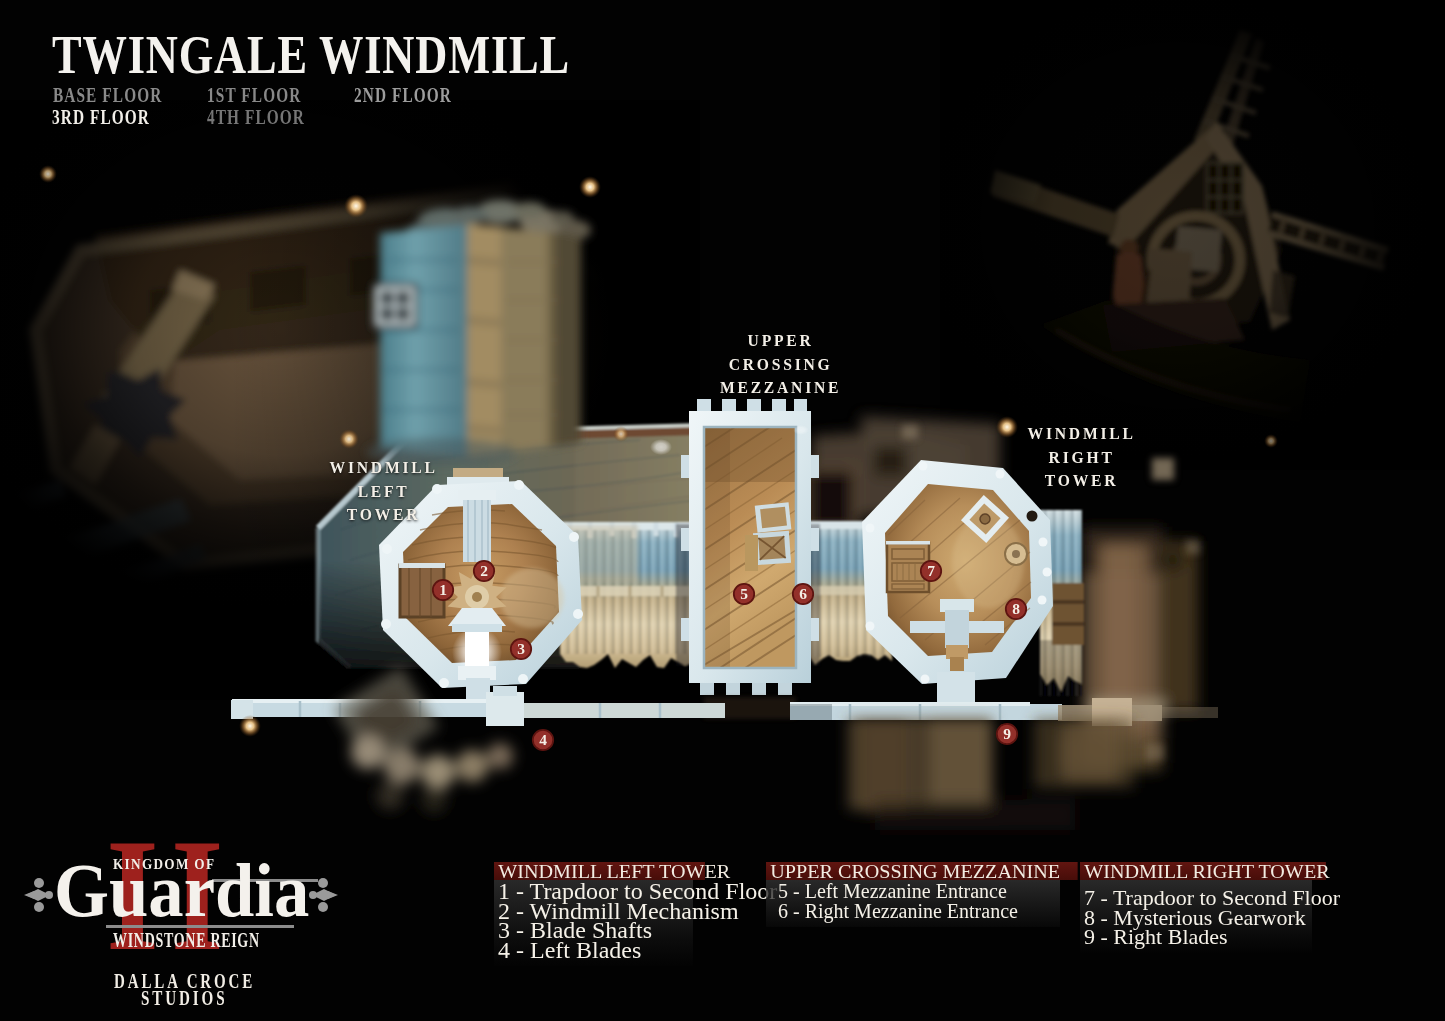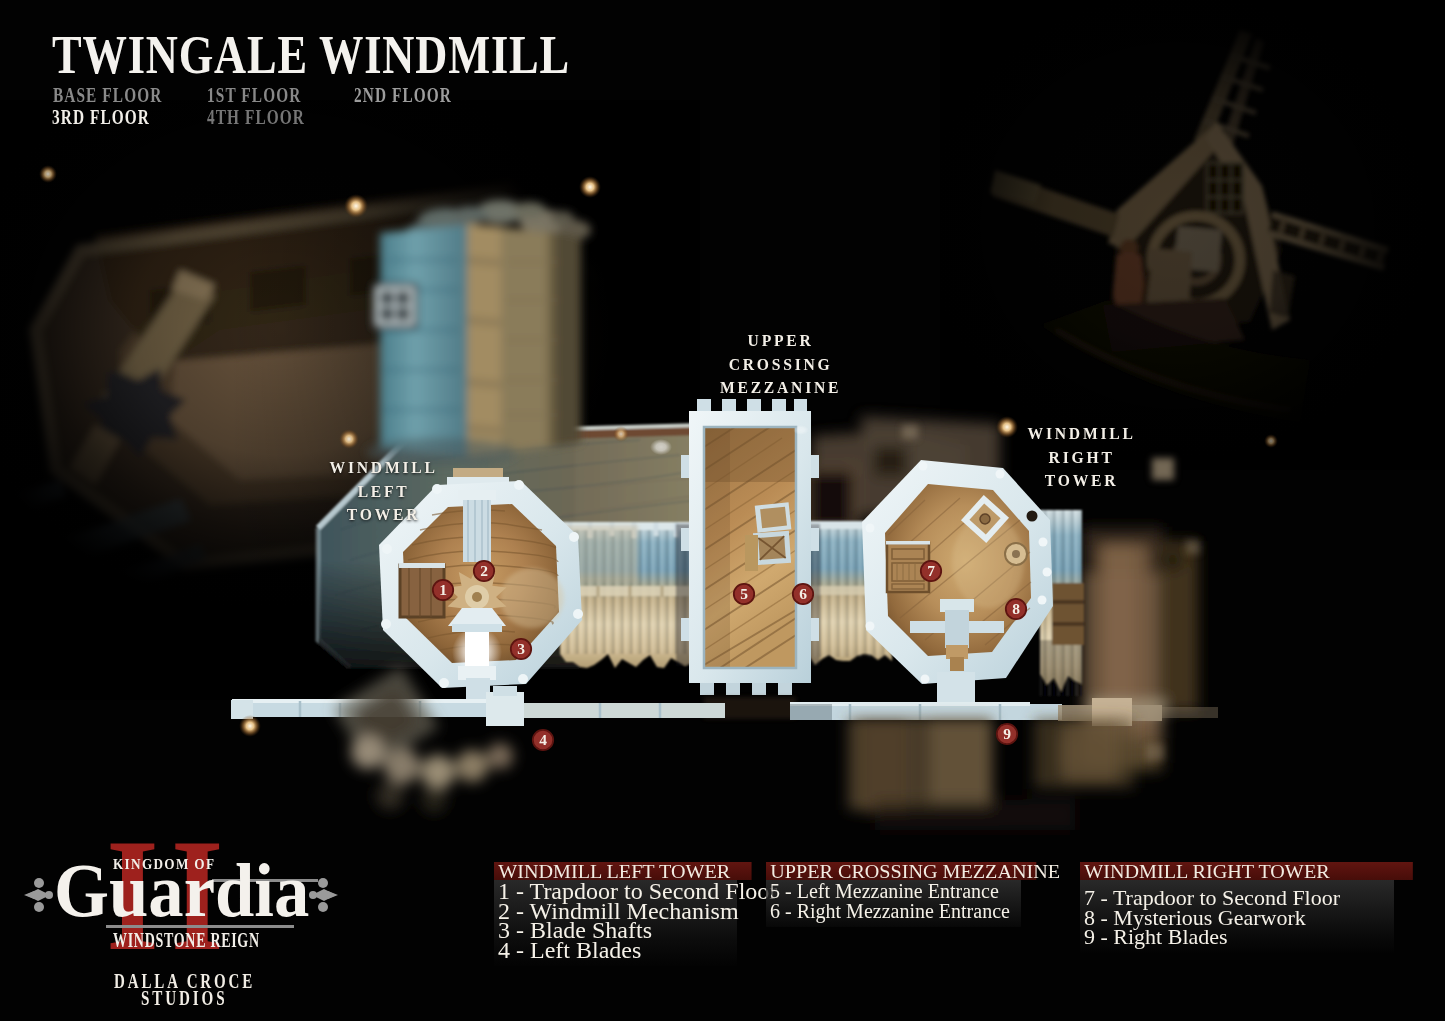--- a/index.html
+++ b/index.html
@@ -566,31 +566,31 @@
 <div class="t" style="left:52px;top:105px;font-size:21px;font-weight:bold;color:#f2efe9;letter-spacing:1.5px;transform:scaleX(0.73);">3RD FLOOR</div>
 
 <div class="t" style="left:207px;top:105px;font-size:21px;font-weight:bold;color:#767676;letter-spacing:1.5px;transform:scaleX(0.73);">4TH FLOOR</div>
 
 <div class="t" style="left:310px;top:456px;width:160px;text-align:center;font-size:17px;font-weight:bold;color:#f3efe7;letter-spacing:3px;line-height:23.5px;transform:scaleX(0.92);text-shadow:0 1px 3px rgba(0,0,0,0.85);">WINDMILL<br>LEFT<br>TOWER</div>
 
 <div class="t" style="left:707px;top:329px;width:160px;text-align:center;font-size:17px;font-weight:bold;color:#f3efe7;letter-spacing:3px;line-height:23.5px;transform:scaleX(0.92);">UPPER<br>CROSSING<br>MEZZANINE</div>
 
 <div class="t" style="left:1008px;top:422px;width:160px;text-align:center;font-size:17px;font-weight:bold;color:#f3efe7;letter-spacing:3px;line-height:23.5px;transform:scaleX(0.92);">WINDMILL<br>RIGHT<br>TOWER</div>
 
-<div class="t" style="left:494px;top:862px;width:243px;">
+<div class="t" style="left:494px;top:862px;width:199px;">
 <div style="background:linear-gradient(#611510,#470d09);color:#f2ece2;font-size:19px;line-height:17px;padding:1px 0 0 4px;transform:scaleX(1.06);transform-origin:left top;white-space:nowrap;">WINDMILL LEFT TOWER</div>
 <div style="background:linear-gradient(rgba(44,44,44,0.92),rgba(20,20,20,0.55) 70%,rgba(8,8,8,0.1));color:#f5f1e8;font-size:24px;line-height:19.6px;padding:2px 0 6px 4px;">1 - Trapdoor to Second Floor<br>2 - Windmill Mechanism<br>3 - Blade Shafts<br>4 - Left Blades</div>
 </div>
 
-<div class="t" style="left:766px;top:862px;width:255px;">
+<div class="t" style="left:766px;top:862px;width:294px;">
 <div style="background:linear-gradient(#611510,#470d09);color:#f2ece2;font-size:19px;line-height:17px;padding:1px 0 0 4px;transform:scaleX(1.06);transform-origin:left top;white-space:nowrap;">UPPER CROSSING MEZZANINE</div>
-<div style="background:linear-gradient(rgba(44,44,44,0.92),rgba(16,16,16,0.4));color:#f5f1e8;font-size:20px;line-height:19.6px;padding:2px 0 6px 4px;">5 - Left Mezzanine Entrance<br>6 - Right Mezzanine Entrance</div>
+<div style="background:linear-gradient(rgba(44,44,44,0.92),rgba(16,16,16,0.4));color:#f5f1e8;font-size:20px;line-height:19.6px;padding:2px 0 6px 12px;">5 - Left Mezzanine Entrance<br>6 - Right Mezzanine Entrance</div>
 </div>
 
-<div class="t" style="left:1080px;top:862px;width:314px;">
+<div class="t" style="left:1080px;top:862px;width:232px;">
 <div style="background:linear-gradient(#611510,#470d09);color:#f2ece2;font-size:19px;line-height:17px;padding:1px 0 0 4px;transform:scaleX(1.06);transform-origin:left top;white-space:nowrap;">WINDMILL RIGHT TOWER</div>
 <div style="background:linear-gradient(rgba(44,44,44,0.92),rgba(18,18,18,0.5) 75%,rgba(8,8,8,0.1));color:#f5f1e8;font-size:22px;line-height:19.6px;padding:8px 0 6px 4px;">7 - Trapdoor to Second Floor<br>8 - Mysterious Gearwork<br>9 - Right Blades</div>
 </div>
 
 <div class="t" style="left:0;top:830px;width:370px;height:191px;text-decoration:underline;">
 
 <div class="t" style="left:106px;top:10px;font-size:160px;line-height:110px;font-weight:bold;color:#9e211d;letter-spacing:14px;transform:scaleX(0.85);">II</div>
 
 <div class="t" style="left:212px;top:49px;width:106px;height:2.5px;background:#8c8c8c;"></div>
 

